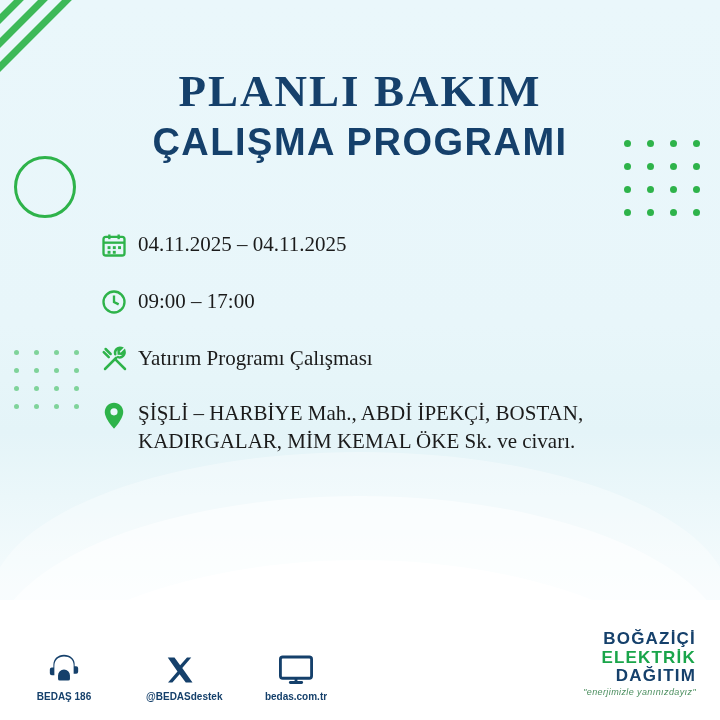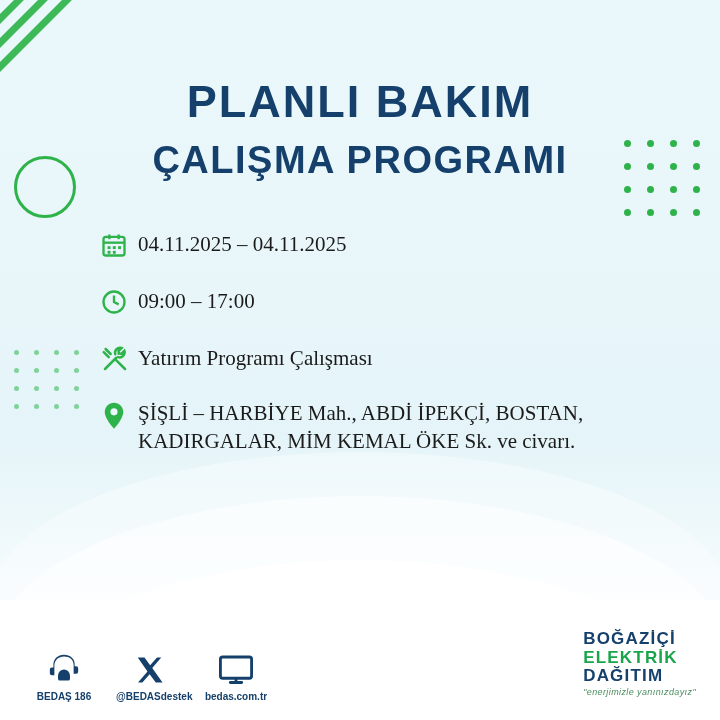--- a/index.html
+++ b/index.html
@@ -102,21 +102,22 @@
     left: 0;
     width: 720px;
     text-align: center;
   }
   .title-main {
     font-size: 45px;
     font-weight: bold;
     letter-spacing: 2px;
     color: #15406b;
     line-height: 1.05;
-    margin: 14px;
+    margin: 4px;
+    font-family: Liberation Serif, serif;
   }
   .title-sub {
     font-size: 38px;
     font-weight: bold;
     letter-spacing: 1.5px;
     color: #15406b;
     margin: 6px 0 0 0;
   }
 
   
@@ -154,21 +155,21 @@
     left: 0;
     bottom: 0;
     width: 720px;
     height: 110px;
   }
   .social {
     position: absolute;
     left: 30px;
     bottom: 18px;
     display: flex;
-    gap: 18px;
+    gap: 48px;
   }
   .social-item {
     width: 68px;
     text-align: center;
   }
   .social-item .glyph {
     height: 38px;
     display: flex;
     align-items: flex-end;
     justify-content: center;
@@ -178,20 +179,21 @@
     color: #15406b;
     font-weight: bold;
     margin-top: 5px;
     white-space: nowrap;
   }
 
   .brand {
     position: absolute;
     right: 24px;
     bottom: 22px;
+    text-align: right;
     line-height: 1.08;
   }
   .brand .b1, .brand .b2, .brand .b3 {
     font-size: 17px;
     font-weight: bold;
     letter-spacing: 1.2px;
     color: #1aa54a;
   }
   .brand .b1 { color: #15406b; }
   .brand .b3 { color: #15406b; }

